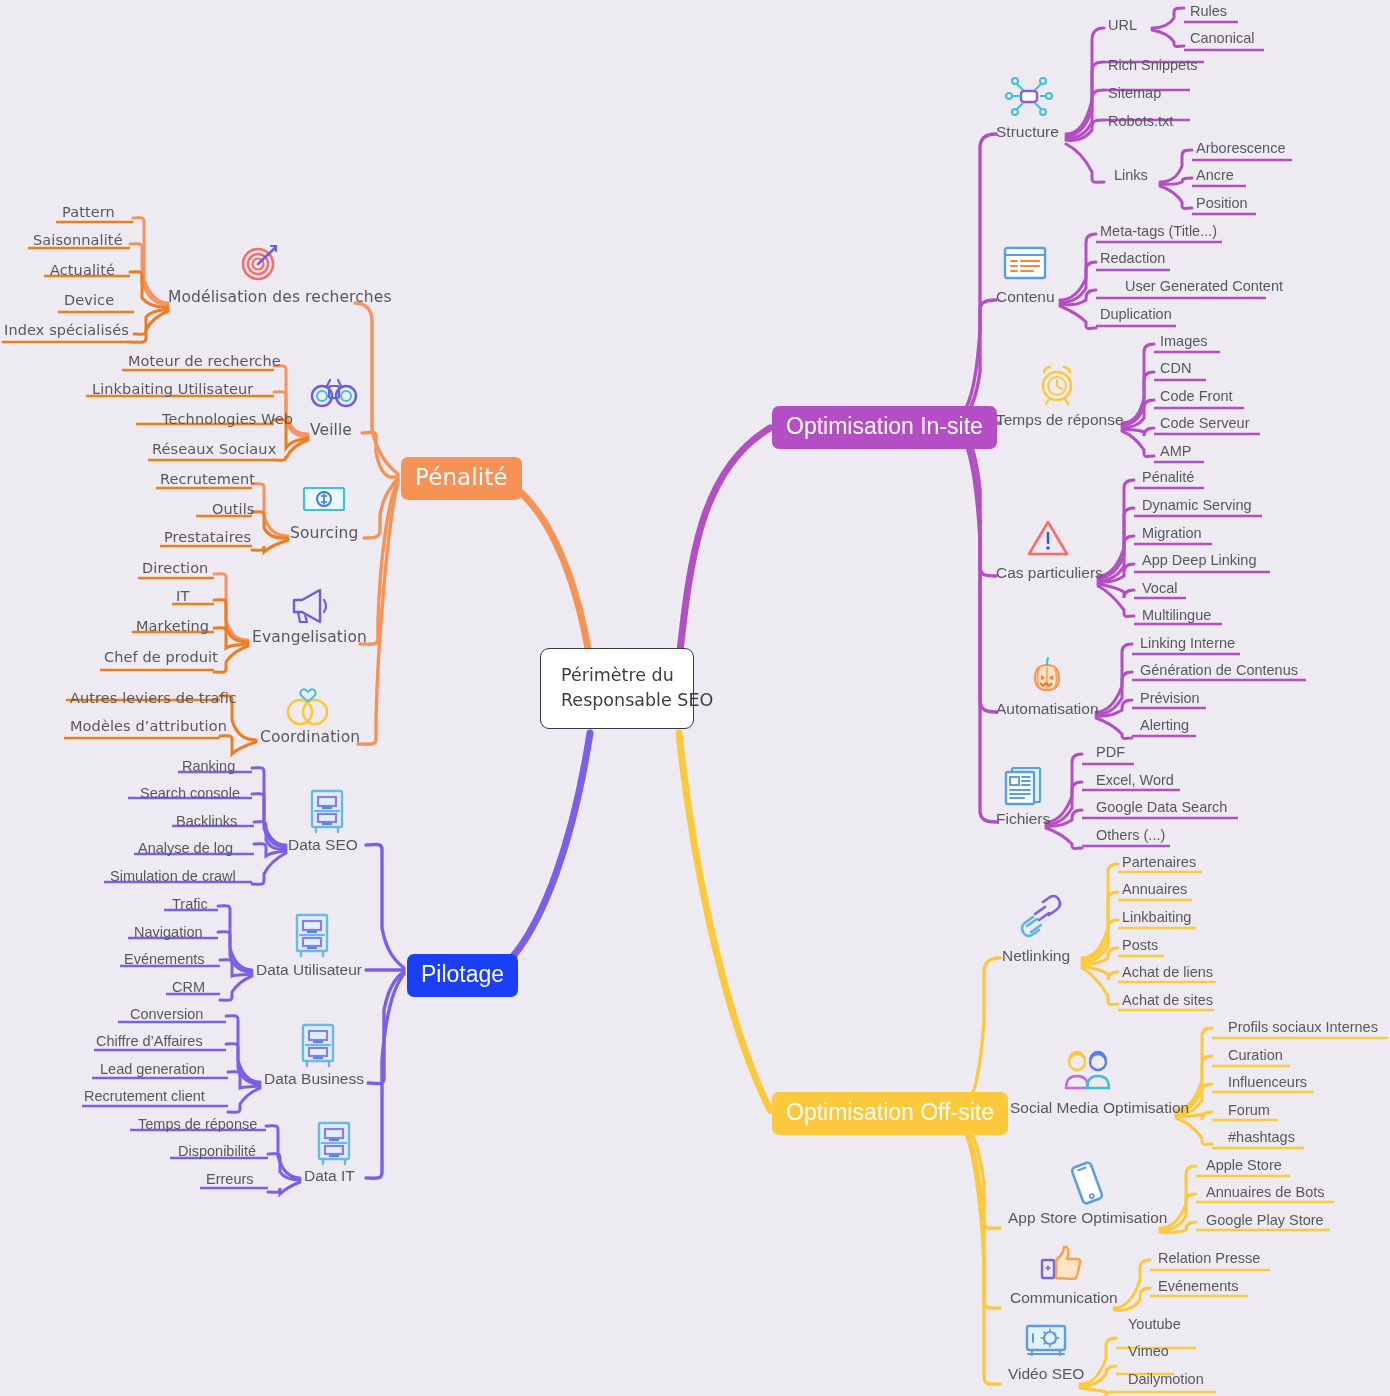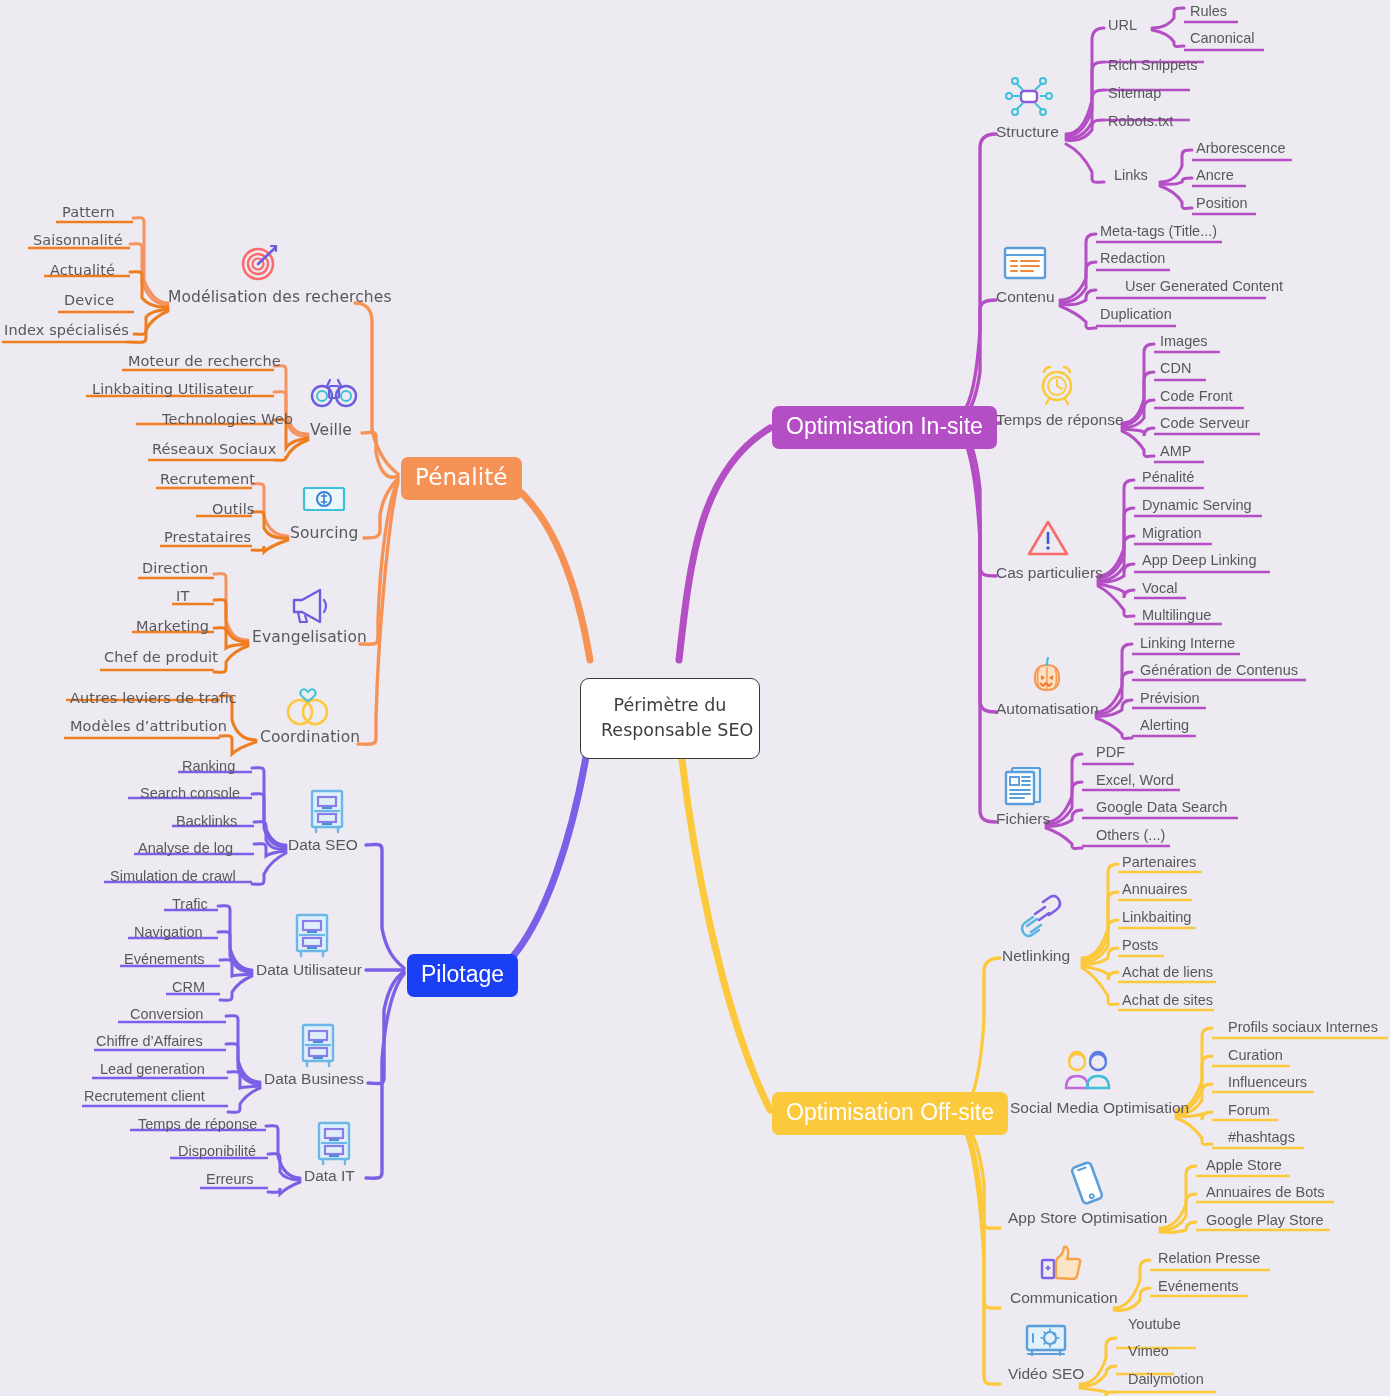--- a/index.html
+++ b/index.html
@@ -382,21 +382,21 @@
         <path d="M1080,1388 C1092,1390 1100,1390 1106,1392 L1106,1396 C1106,1392 1110,1392 1116,1392"></path>
       </g>
       <g stroke="#fcc93c" stroke-width="2.6" stroke-linecap="butt">
         <path d="M1116,1348 H1196"></path>
           <path d="M1116,1374 H1174"></path>
           <path d="M1116,1392 H1216"></path>
       </g>
     </g>
   </svg>
 
-  <div id="root" style="left:540px; top:678px; width:180px;margin-left:40px;">
+  <div id="root" style="left:540px; top:648px; width:154px;">
     <span>Périmètre du</span><br>
     <span>Responsable SEO</span>
   </div>
 
   <div class="l1 soft" style="left:401px; top:457px; background:#f79256;">Pénalité</div>
   <div class="l1" style="left:407px; top:954px; background:#1a3ff5;">Pilotage</div>
   <div class="l1" style="left:772px; top:406px; background:#b44ec4;">Optimisation In-site</div>
   <div class="l1" style="left:772px; top:1092px; background:#fcc93c;">Optimisation Off-site</div>
 
   <div class="node soft l2" style="left:168px; top:290px;">Modélisation des recherches</div>

